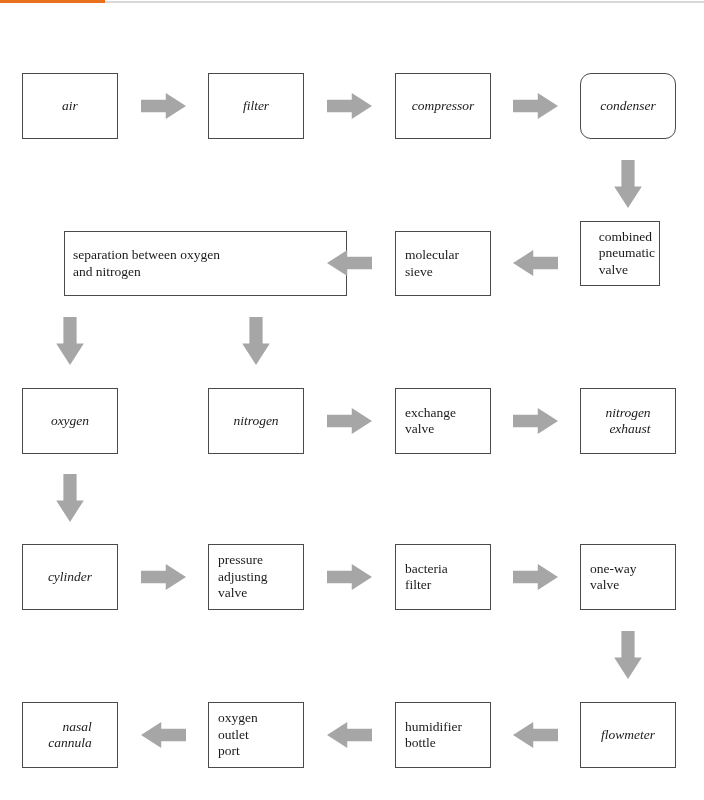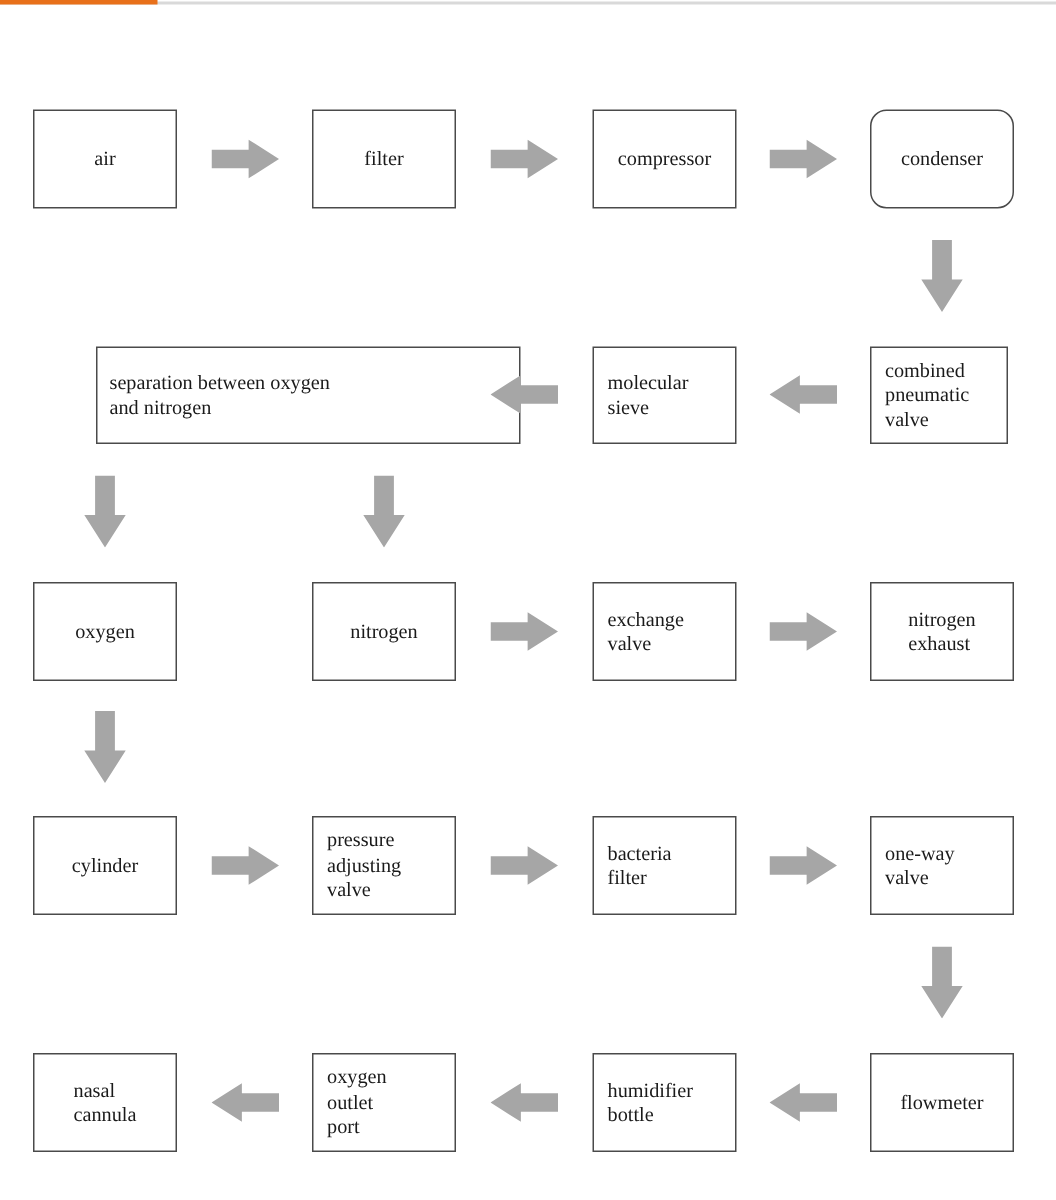--- a/index.html
+++ b/index.html
@@ -52,22 +52,23 @@
     font-size: 13.5px;
     line-height: 16.5px;
     color: #1a1a1a;
     display: flex;
     flex-direction: column;
     justify-content: center;
     overflow: hidden;
   }
   .node.align-center {
     align-items: center;
-    text-align: left;
+    text-align: right;
     padding: 0 4px;
+    font-style: italic;
   }
   .node.align-left {
     align-items: flex-start;
     text-align: left;
     padding-left: 9px;
     padding-right: 4px;
   }
   .node.wide-left {
     padding-left: 8px;
     margin-left: 42px;
@@ -102,21 +103,21 @@
         <span class="node-label">condenser</span>
       </div>
       <div class="node align-left wide-left" style="left: 22px; top: 231px; width: 283px; height: 65px;">
         <span class="node-label">separation between oxygen
 and nitrogen</span>
       </div>
       <div class="node align-left" style="left: 395px; top: 231px; width: 96px; height: 65px; justify-content: center;">
         <span class="node-label">molecular
 sieve</span>
       </div>
-      <div class="node align-left" style="left: 580px; top: 231px; width: 92px; height: 65px;">
+      <div class="node align-left" style="left: 580px; top: 221px; width: 80px; height: 65px; align-items: flex-end;">
         <span class="node-label">combined
 pneumatic
 valve</span>
       </div>
       <div class="node align-center" style="left: 22px; top: 388px; width: 96px; height: 66px;">
         <span class="node-label">oxygen</span>
       </div>
       <div class="node align-center" style="left: 208px; top: 388px; width: 96px; height: 66px;">
         <span class="node-label">nitrogen</span>
       </div>

